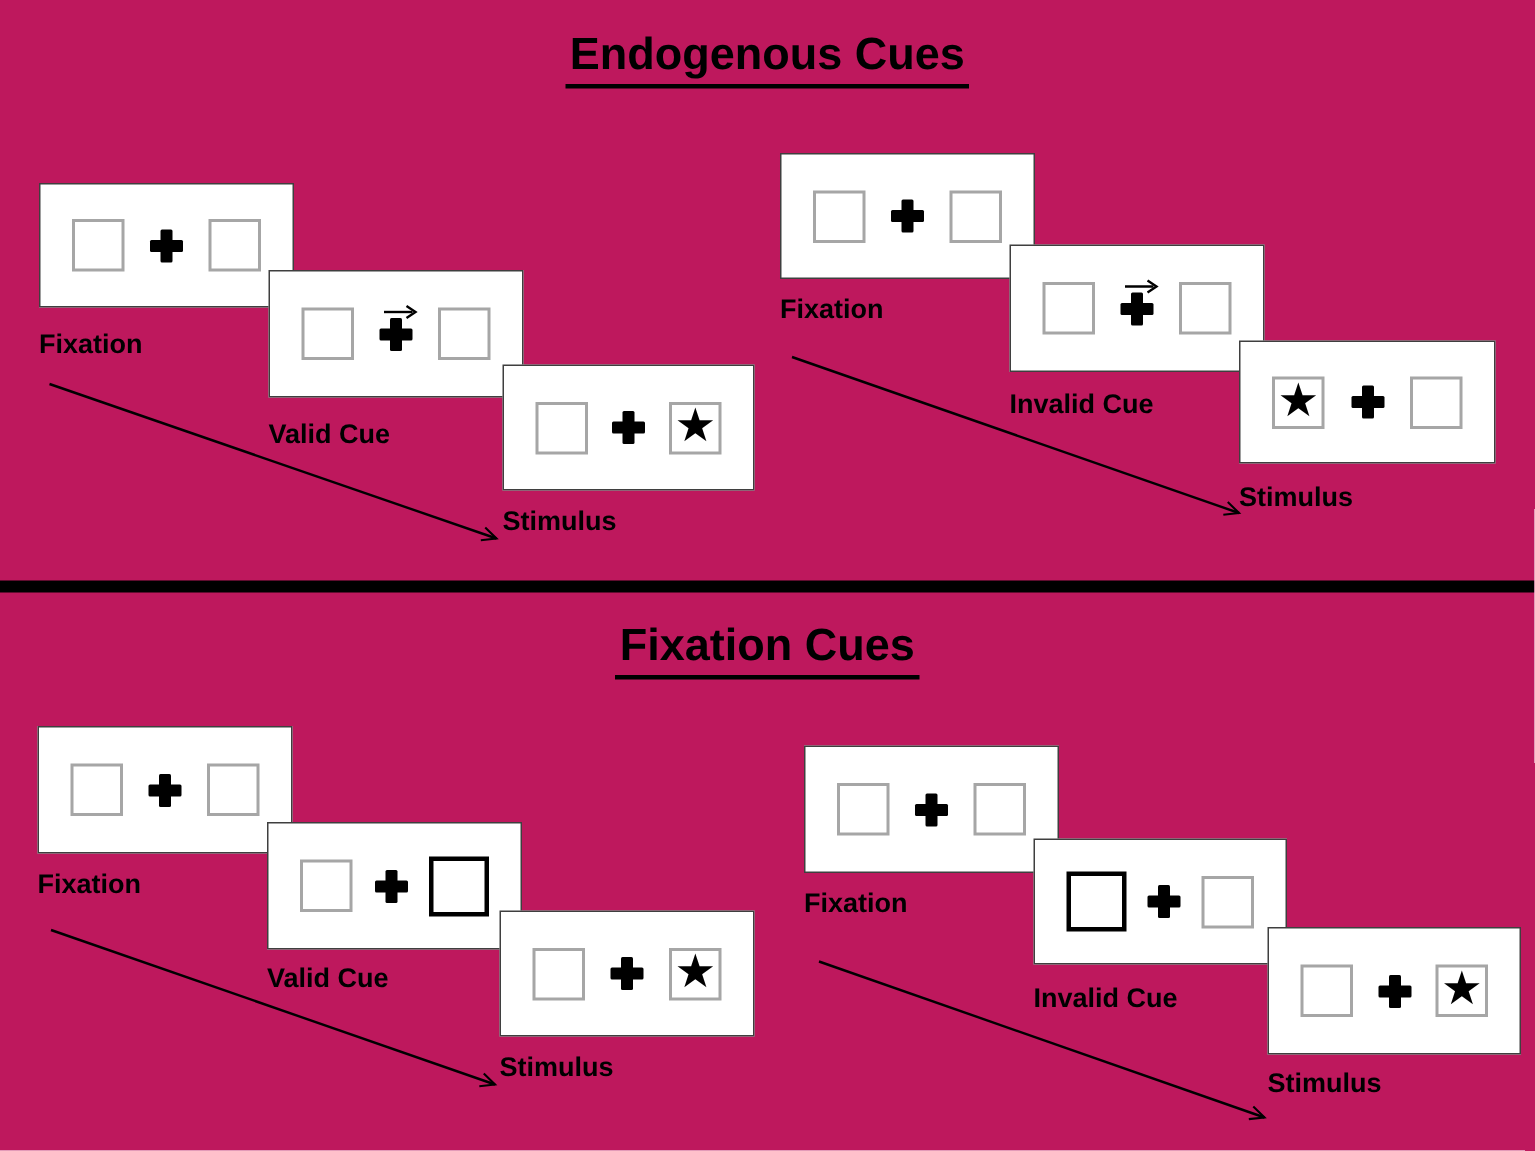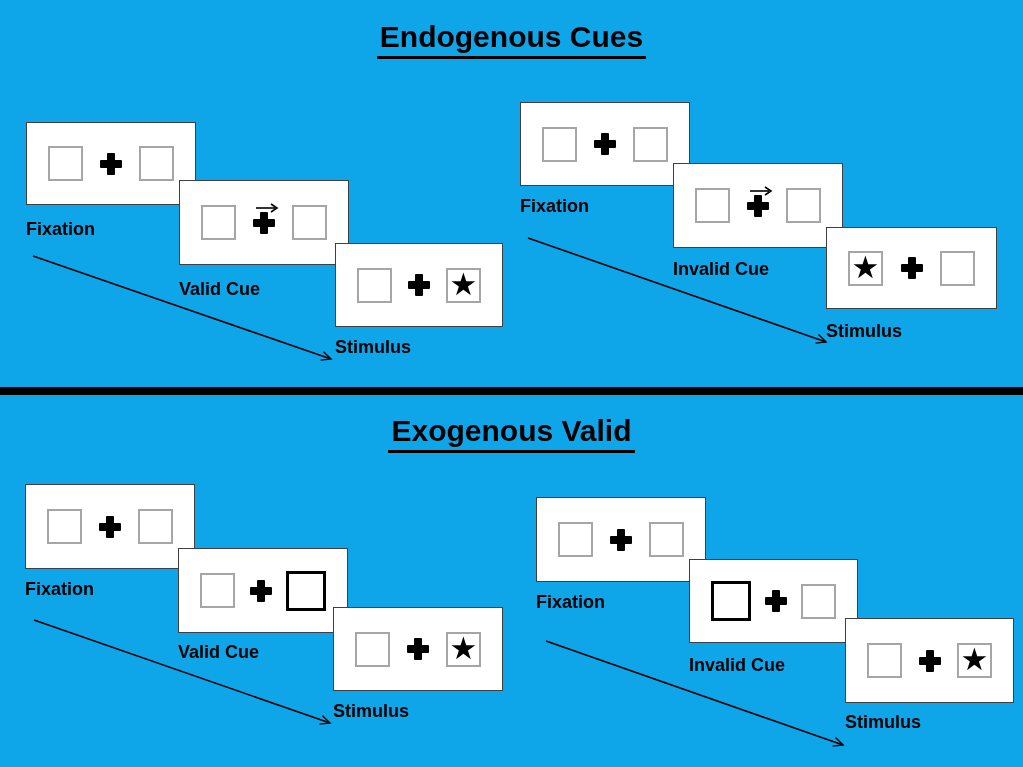--- a/index.html
+++ b/index.html
@@ -1,16 +1,16 @@
 <!DOCTYPE html>
 <html><head>
 <meta charset="utf-8">
 <style>
   html,body{margin:0;padding:0;background:#fff;}
-  .stage{position:relative;width:1023px;height:767px;background:#0ea5e9;overflow:hidden;
+  .stage{position:relative;width:1023px;height:767px;background:#be185d;overflow:hidden;
          font-family:"Liberation Sans",sans-serif;color:#000;}
   .title{position:absolute;left:0;width:100%;text-align:center;font-weight:bold;font-size:30px;line-height:34px;}
   .title span{display:inline-block;border-bottom:3px solid #000;padding:0 3px 2px;}
   .panel{position:absolute;background:#fff;border:1px solid #3f3f3f;box-sizing:border-box;
          display:flex;align-items:center;justify-content:space-between;padding:0 21px;}
   .sq{width:35px;height:35px;border:2px solid #a6a6a6;box-sizing:border-box;background:#fff;
       display:flex;align-items:center;justify-content:center;flex:0 0 auto;}
   .sq.bold{width:40px;height:40px;border:3px solid #000;}
   .plus{position:relative;width:22px;height:22px;flex:0 0 auto;}
   .plus::before{content:"";position:absolute;left:7px;top:0;width:8px;height:22px;background:#000;border-radius:1px;}
@@ -98,21 +98,21 @@
       <span class="star">★</span>
     </span>
     <span class="plus"></span>
     <span class="sq"></span>
   </div>
   <div class="cap" style="left:826px;top:320px;width:171px">Stimulus</div>
 
   <div class="divider" style="top:387px"></div>
 
   <div class="title" style="top:414px">
-    <span>Exogenous Valid</span>
+    <span>Fixation Cues</span>
   </div>
 
   <svg class="flow" style="left:28px;top:614px" width="314" height="120">
     <line x1="6" y1="6" x2="302" y2="109" stroke="#000" stroke-width="1.6" marker-end="url(#ah)"></line>
   </svg>
 
   <div class="panel" style="left:25px;top:484px;width:170px;height:85px;z-index:1">
     <span class="sq"></span>
     <span class="plus"></span>
     <span class="sq"></span>

